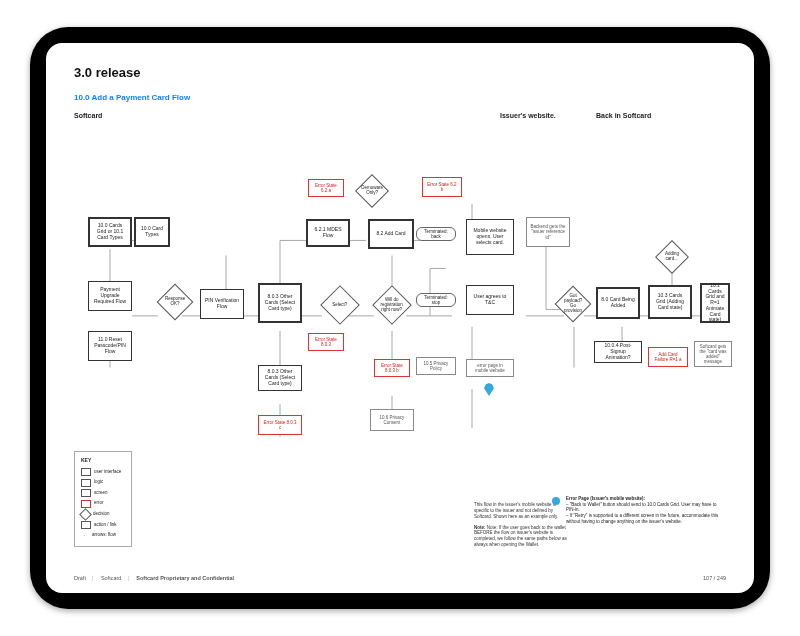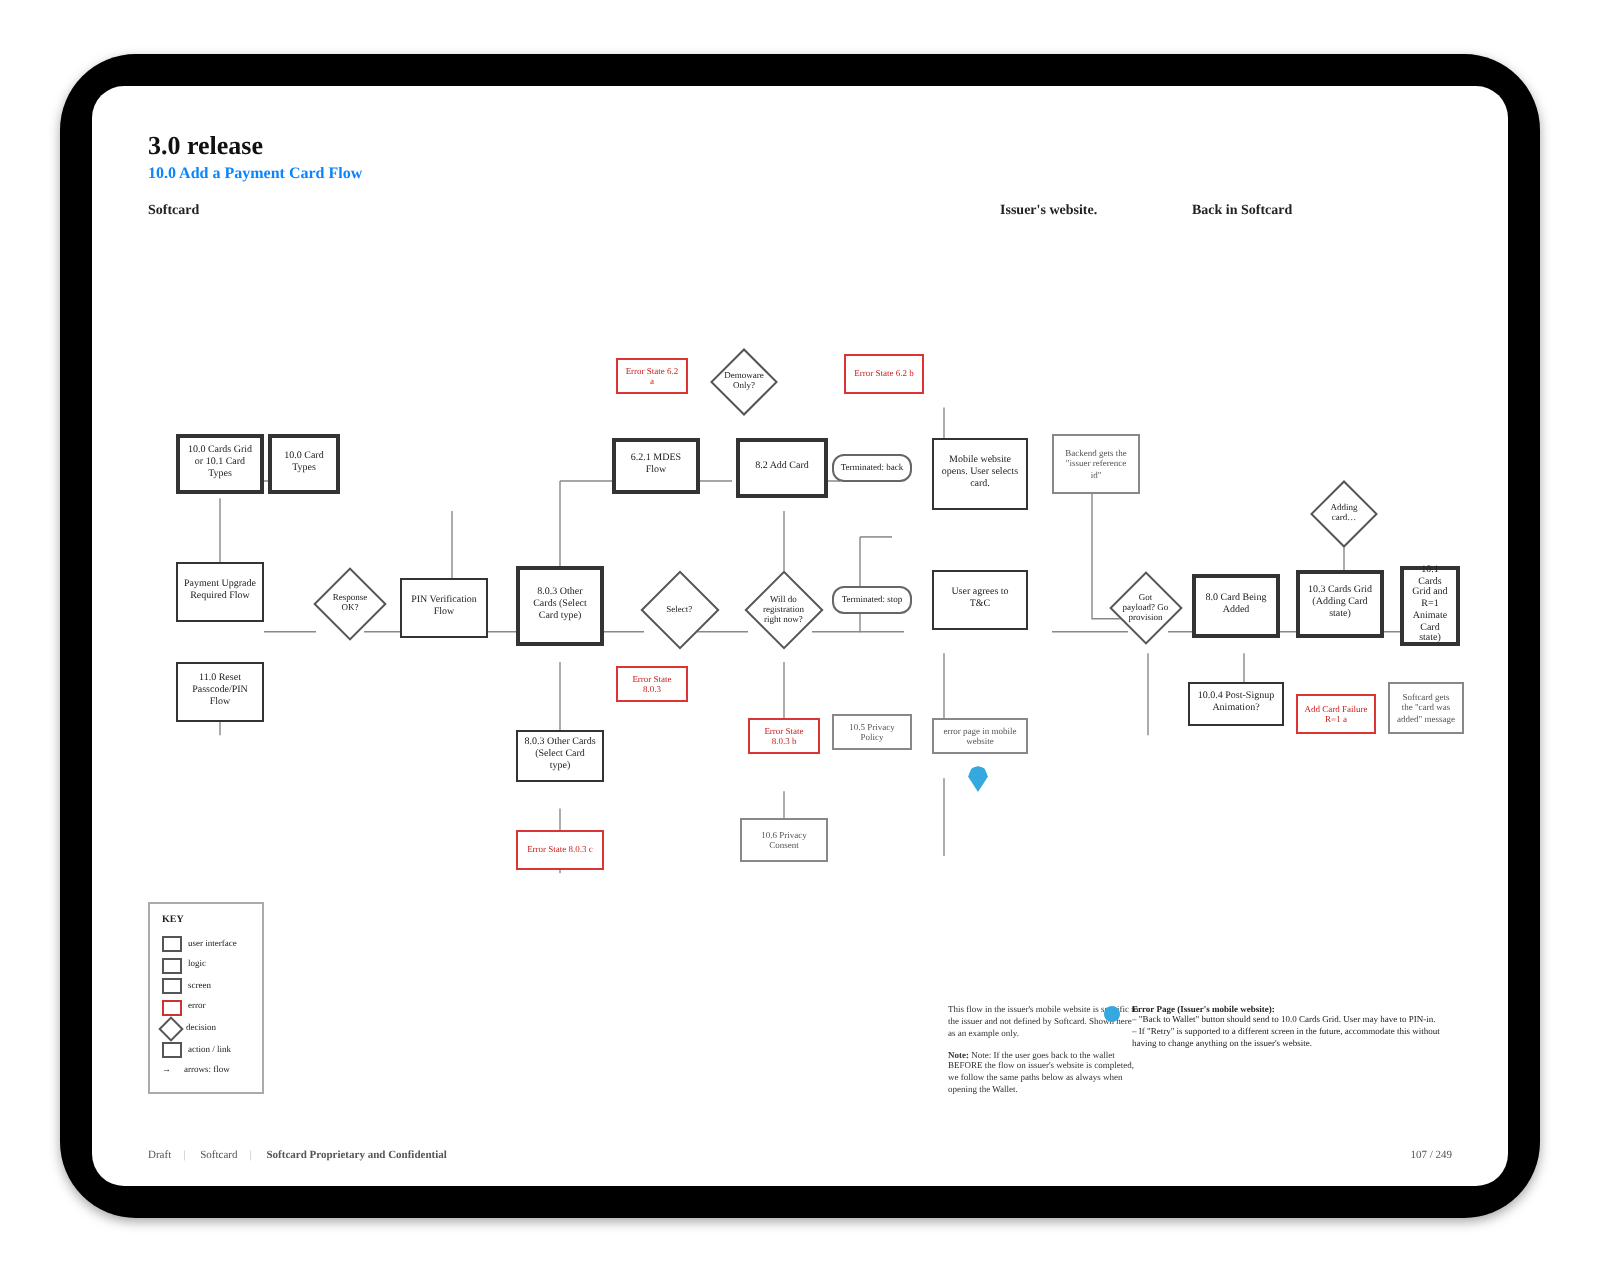--- a/index.html
+++ b/index.html
@@ -1,21 +1,21 @@
 <!DOCTYPE html>
 <html><head>
 <meta charset="utf-8">
 <style>
   html,body{margin:0;padding:0;background:#fff;font-family:"Helvetica Neue",Arial,sans-serif;color:#222;font-size:7px;}
   .outer{width:800px;height:636px;display:flex;align-items:center;justify-content:center;}
   .tablet{width:740px;height:582px;background:#000;border-radius:38px;box-shadow:0 2px 6px rgba(0,0,0,.35);padding:16px;box-sizing:border-box;}
   .screen{width:100%;height:100%;background:#fff;border-radius:16px;position:relative;overflow:hidden;}
-  .page{position:absolute;inset:0;padding:22px 28px 4px 28px;box-sizing:border-box;font-family:Liberation Serif, serif;}
+  .page{position:absolute;inset:0;padding:22px 28px 4px 28px;box-sizing:border-box;}
   h1{margin:0;font-size:13px;font-weight:700;color:#111;}
-  .subtitle{font-size:8px;font-weight:600;color:#0a84ff;margin-top:1px;}
+  .subtitle{font-size:8px;font-weight:600;color:#0a84ff;margin-top:13px;}
   .intro{font-size:7.5px;line-height:1.35;max-width:290px;margin-top:14px;}
   .zones{display:flex;gap:26px;margin-top:10px;font-size:7px;font-weight:700;}
   .zones .z1{flex:0 0 auto;width:400px;}
   .zones .z2{flex:0 0 auto;width:70px;}
   .zones .z3{flex:0 0 auto;}
   .canvas{position:absolute;left:28px;right:28px;top:122px;bottom:40px;}
   .node{position:absolute;box-sizing:border-box;font-size:5px;line-height:1.15;text-align:center;display:flex;align-items:center;justify-content:center;padding:3px;}
   .proc{border:1.5px solid #333;background:#fff;}
   .proc.heavy{border-width:2px;}
   .err{border:1px solid #d33;color:#c22;background:#fff;font-size:4.5px;}

